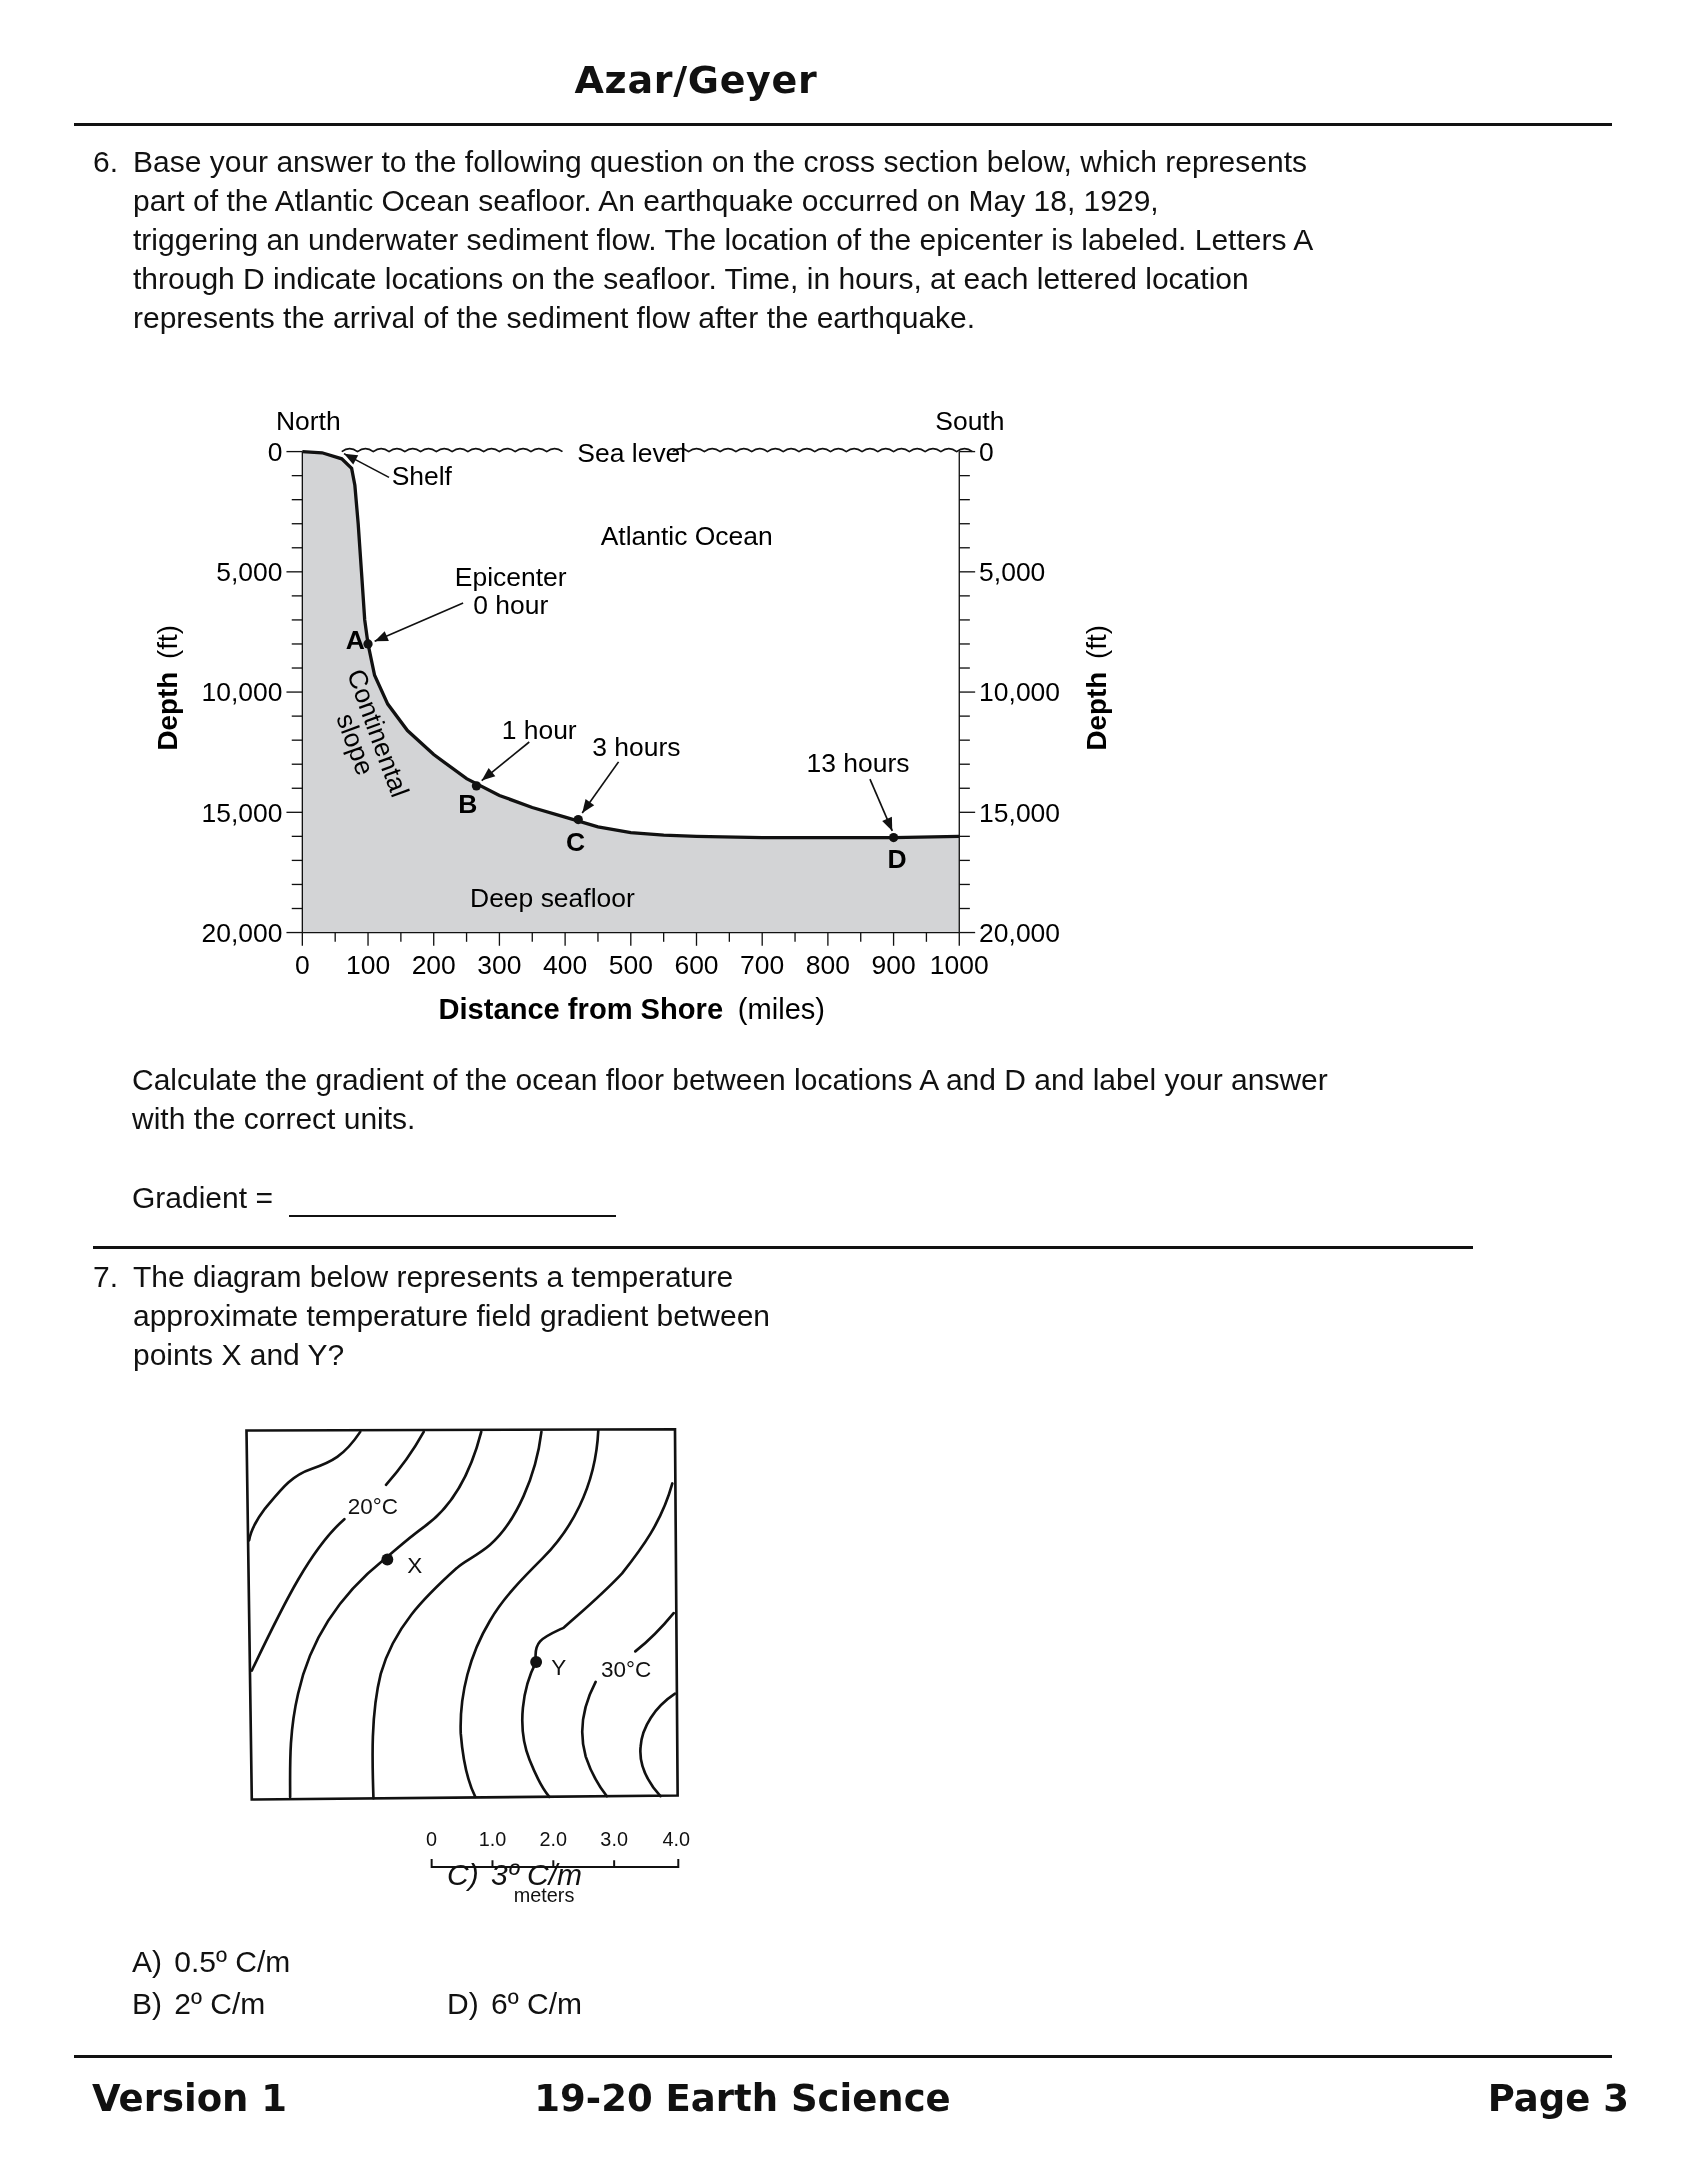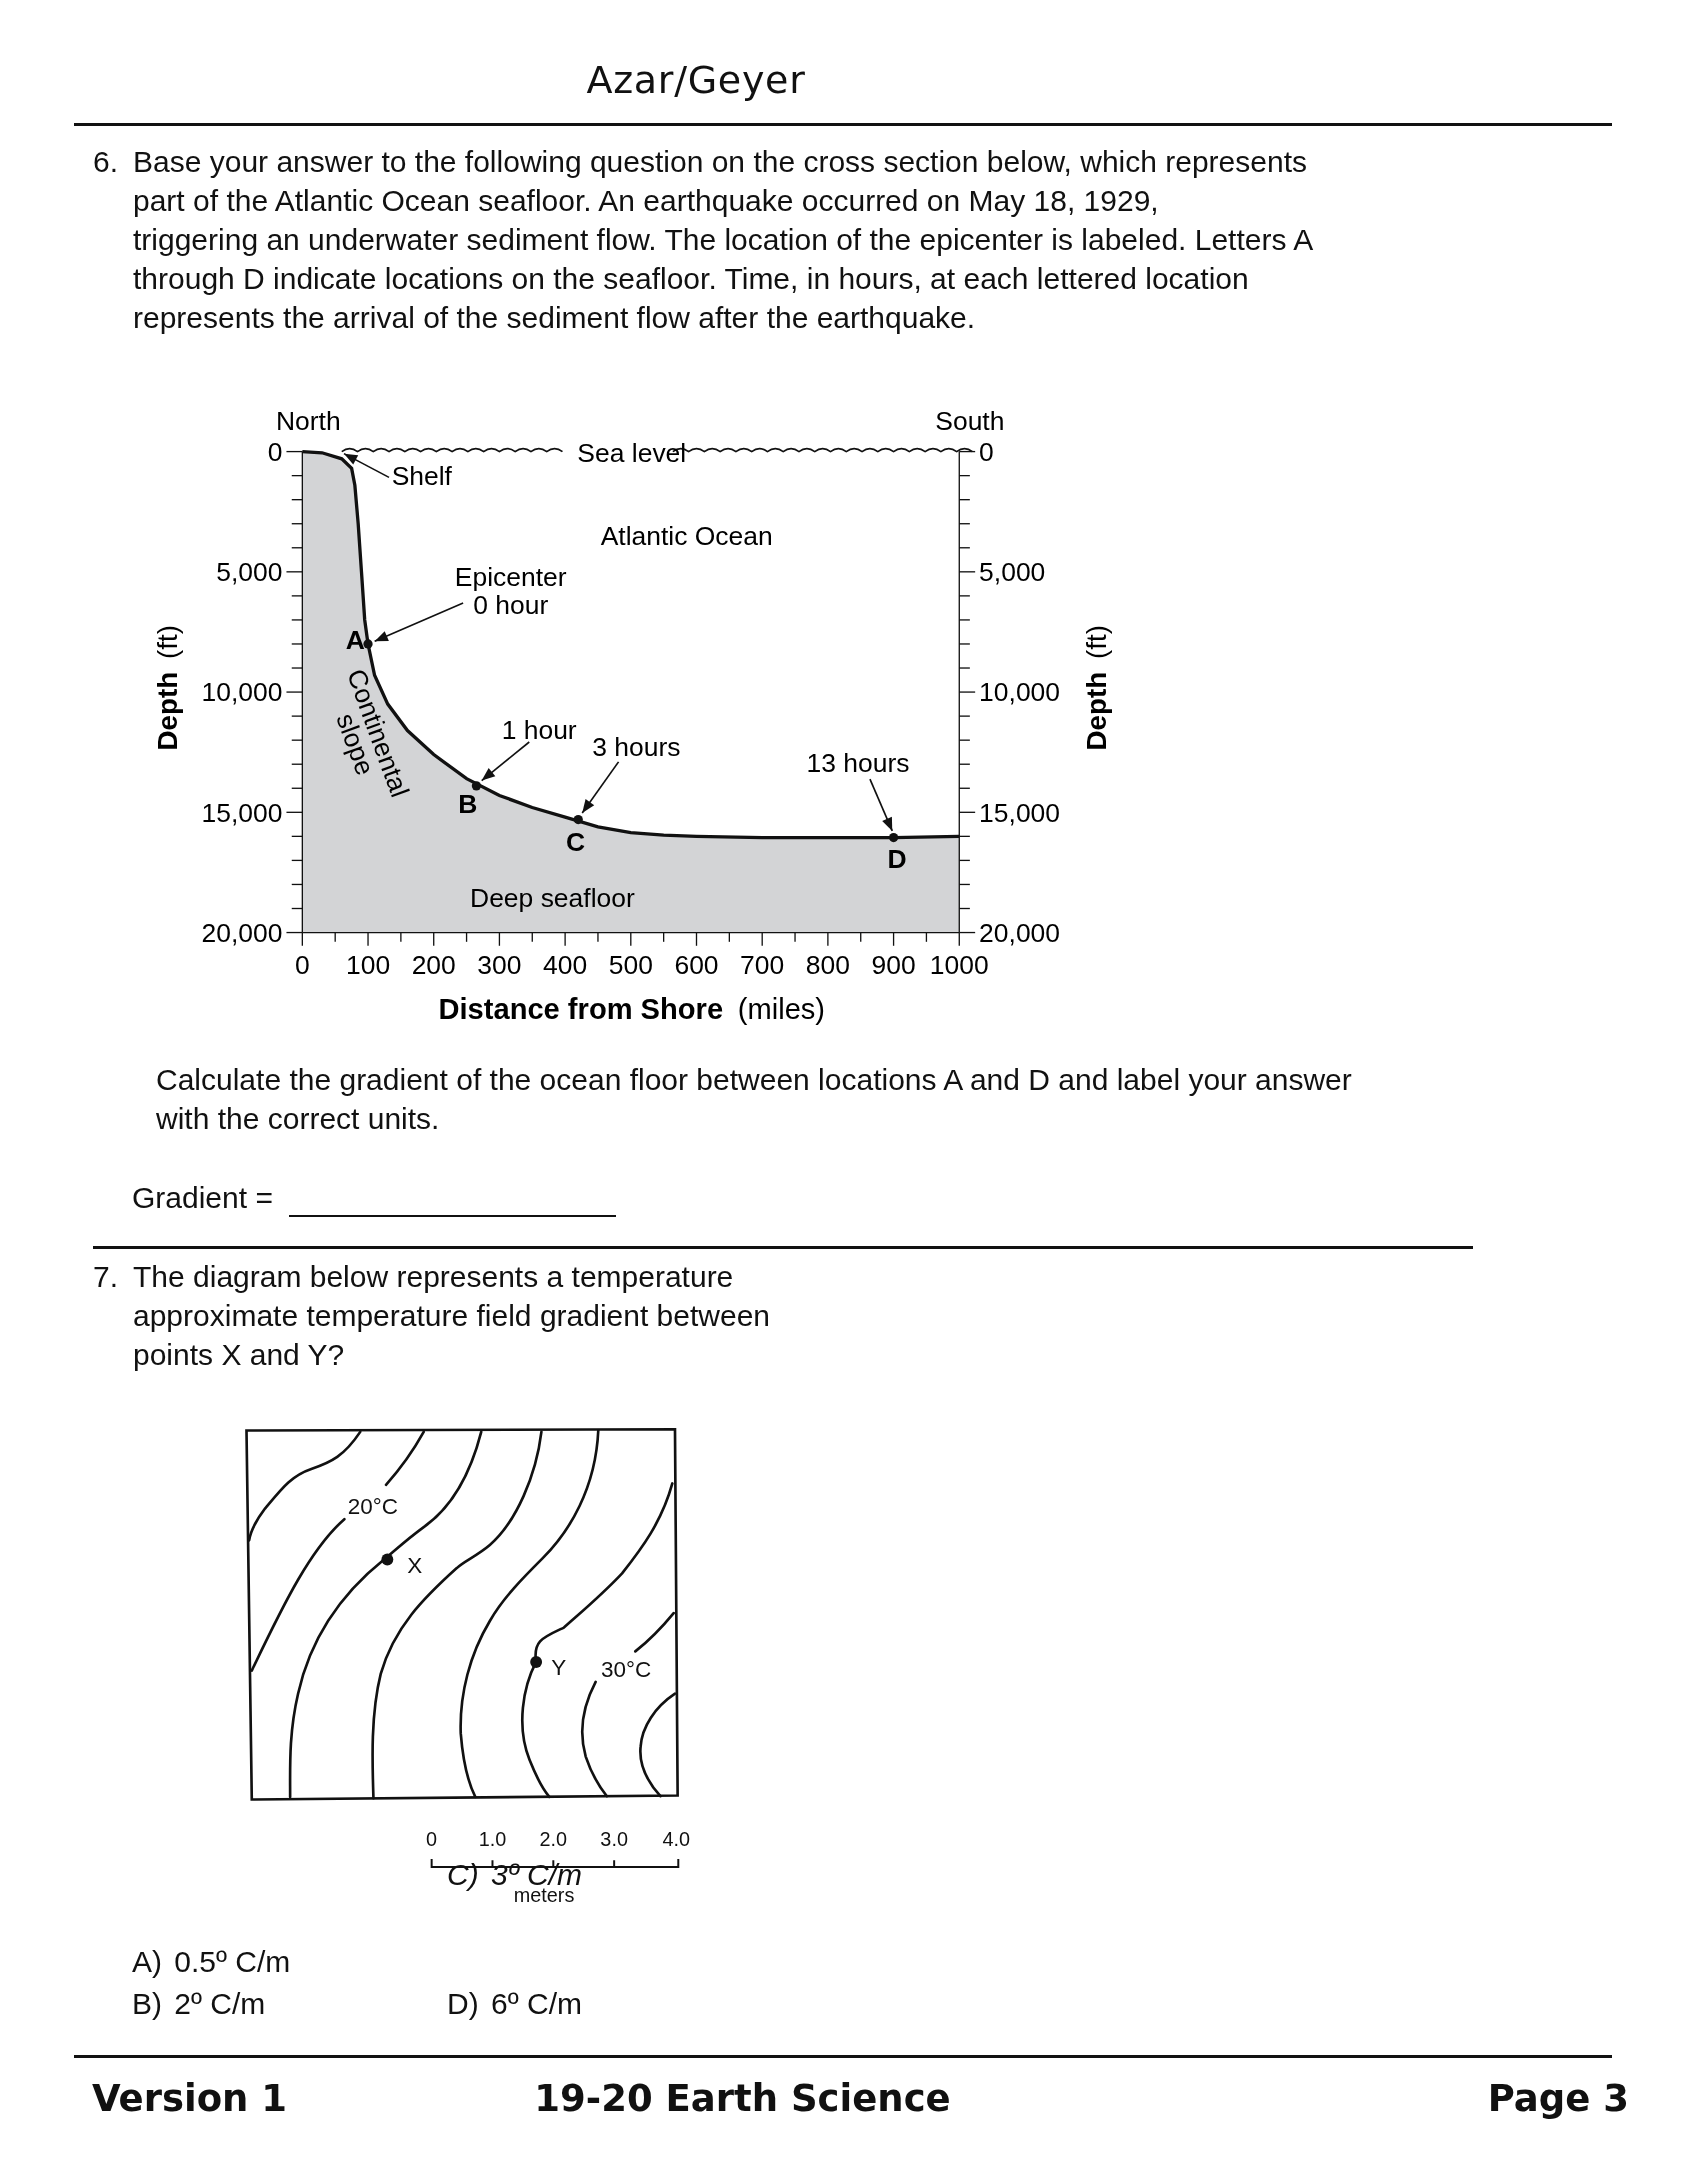--- a/index.html
+++ b/index.html
@@ -1,20 +1,20 @@
 <!DOCTYPE html>
 <html style="font-size:10.6px"><head>
 <meta charset="utf-8">
 <style>
   html, body { margin:0; padding:0; background:#ffffff; }
   body { width:1687px; height:2183px; position:relative; overflow:hidden;
          font-family:"Liberation Sans", sans-serif; color:#111; }
   .abs { position:absolute; }
   .hdr { left:0; width:1392px; top:58px; text-align:center; font-family:"DejaVu Sans", sans-serif;
-         font-weight:normal; font-size:38px; letter-spacing:0.7px; }
+         font-weight:bold; font-size:38px; letter-spacing:0.7px; }
   .rule { background:#111; height:3.3px; }
   .qtext { font-size:30px; line-height:39px; }
   .qnum { position:absolute; }
   .sub { font-size:30px; line-height:39px; }
   .footer { top:2077px; font-family:"DejaVu Sans", sans-serif; font-weight:bold; font-size:37px;margin-left:34px; }
   svg text { font-family:"Liberation Sans", sans-serif; }
   .ans { font-size:30px; }
 </style>
 </head>
 <body>
@@ -164,21 +164,21 @@
   <text x="0" y="0" font-size="42" text-anchor="middle" transform="translate(268,1040) rotate(-90)">
     <tspan font-weight="bold">Depth</tspan>
     <tspan dx="8">(ft)</tspan>
   </text>
   <text x="0" y="0" font-size="42" text-anchor="middle" transform="translate(1672,1040) rotate(-90)">
     <tspan font-weight="bold">Depth</tspan>
     <tspan dx="8">(ft)</tspan>
   </text>
 </svg>
 
-<div class="abs sub" style="left:132px; top:1060px; width:1456px;margin-left:24px;">
+<div class="abs sub" style="left:132px; top:1060px; width:1456px;">
   <div>Calculate the gradient of the ocean floor between locations A and D and label your answer</div>
   <div>with the correct units.</div>
 </div>
 <div class="abs sub" style="left:132px; top:1178px;">
   <span>Gradient =</span>
   <span style="display:inline-block; width:327px; height:32px; border-bottom:2px solid #111; margin-left:8px; vertical-align:bottom;"></span>
 </div>
 <div class="abs rule" style="left:93px; top:1246px; width:1380px;"></div>
 
 <div class="abs qtext" style="left:93px; top:1257px; width:860px;">

